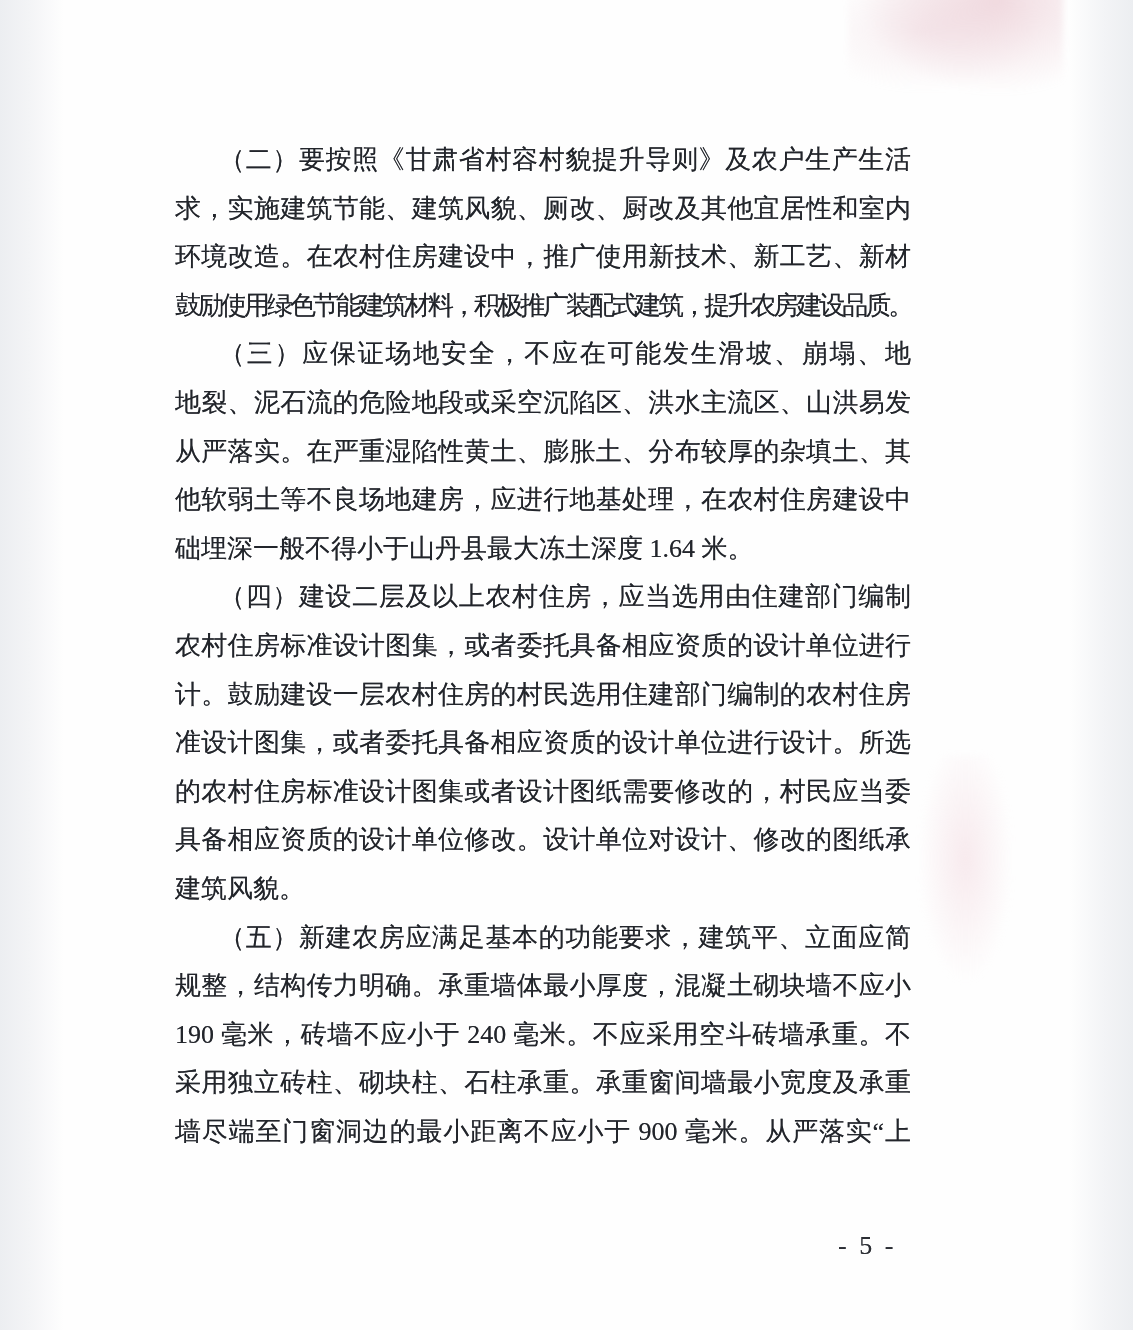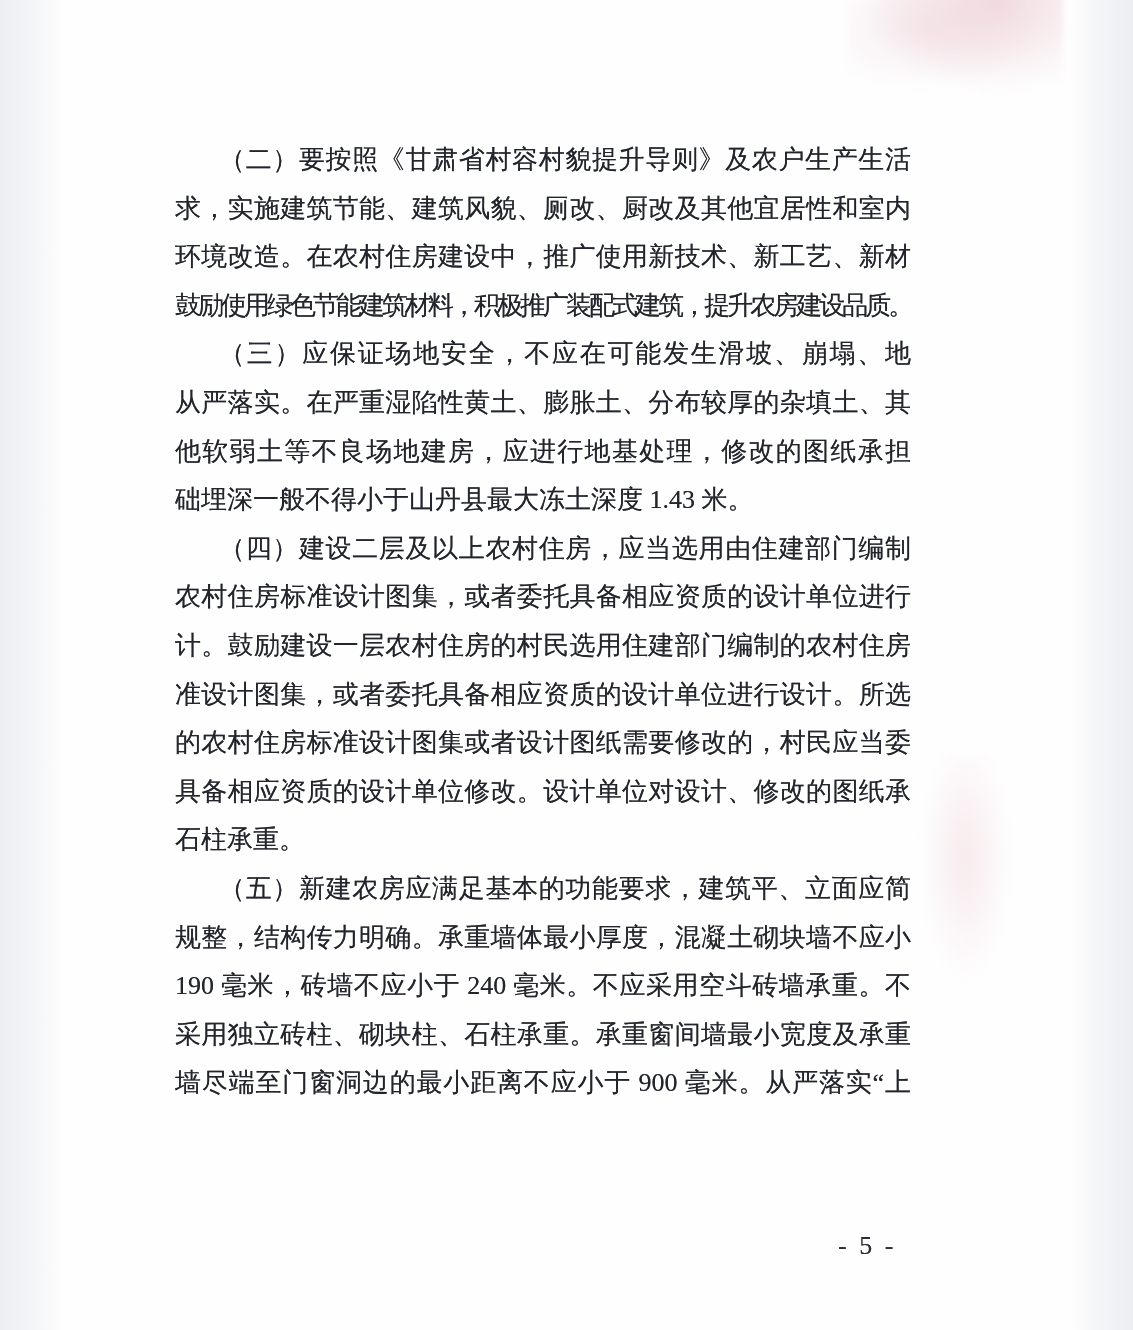--- a/index.html
+++ b/index.html
@@ -74,33 +74,34 @@
 
     <div>
       <div class="line first">（二）要按照《甘肃省村容村貌提升导则》及农户生产生活需</div>
       <div class="line">求，实施建筑节能、建筑风貌、厕改、厨改及其他宜居性和室内外</div>
       <div class="line">环境改造。在农村住房建设中，推广使用新技术、新工艺、新材料，</div>
       <div class="line tight">鼓励使用绿色节能建筑材料，积极推广装配式建筑，提升农房建设品质。</div>
     </div>
 
     <div>
       <div class="line first">（三）应保证场地安全，不应在可能发生滑坡、崩塌、地陷、</div>
+      <div class="line">地裂、泥石流的危险地段或采空沉陷区、洪水主流区、山洪易发</div>
       <div class="line">从严落实。在严重湿陷性黄土、膨胀土、分布较厚的杂填土、其</div>
-      <div class="line">他软弱土等不良场地建房，应进行地基处理，修改的图纸承担</div>
-      <div class="line end">础埋深一般不得小于山丹县最大冻土深度 1.43 米。</div>
+      <div class="line">他软弱土等不良场地建房，应进行地基处理，在农村住房建设中</div>
+      <div class="line end">础埋深一般不得小于山丹县最大冻土深度 1.64 米。</div>
     </div>
 
     <div>
       <div class="line first">（四）建设二层及以上农村住房，应当选用由住建部门编制的</div>
       <div class="line">农村住房标准设计图集，或者委托具备相应资质的设计单位进行设</div>
       <div class="line">计。鼓励建设一层农村住房的村民选用住建部门编制的农村住房标</div>
       <div class="line">准设计图集，或者委托具备相应资质的设计单位进行设计。所选用</div>
       <div class="line">的农村住房标准设计图集或者设计图纸需要修改的，村民应当委托</div>
       <div class="line">具备相应资质的设计单位修改。设计单位对设计、修改的图纸承担</div>
-      <div class="line end">石柱承重。</div>
+      <div class="line end">建筑风貌。</div>
     </div>
 
     <div>
       <div class="line first">（五）新建农房应满足基本的功能要求，建筑平、立面应简单</div>
       <div class="line">规整，结构传力明确。承重墙体最小厚度，混凝土砌块墙不应小于</div>
       <div class="line">190 毫米，砖墙不应小于 240 毫米。不应采用空斗砖墙承重。不应</div>
       <div class="line">采用独立砖柱、砌块柱、石柱承重。承重窗间墙最小宽度及承重外</div>
       <div class="line">墙尽端至门窗洞边的最小距离不应小于 900 毫米。从严落实“上下</div>
     </div>
 

